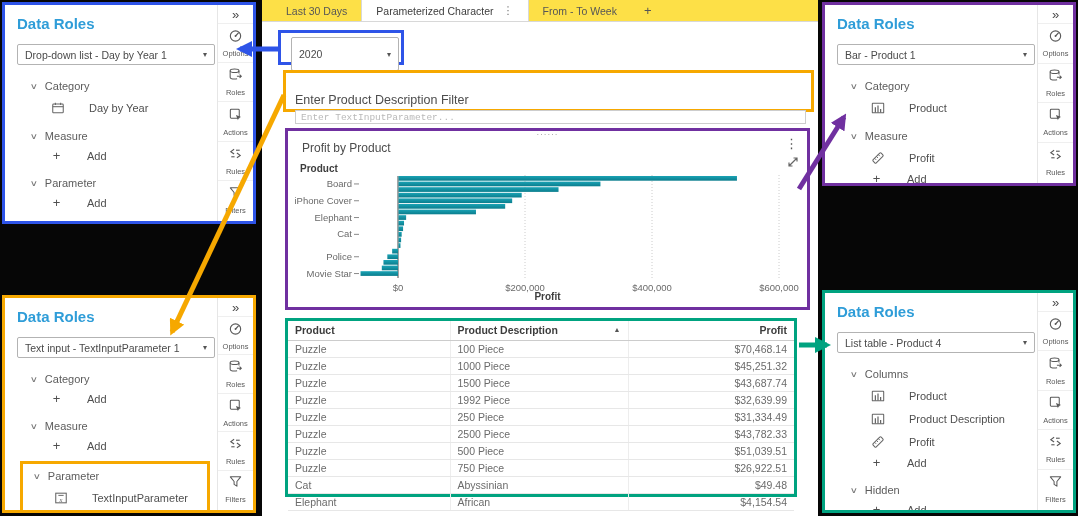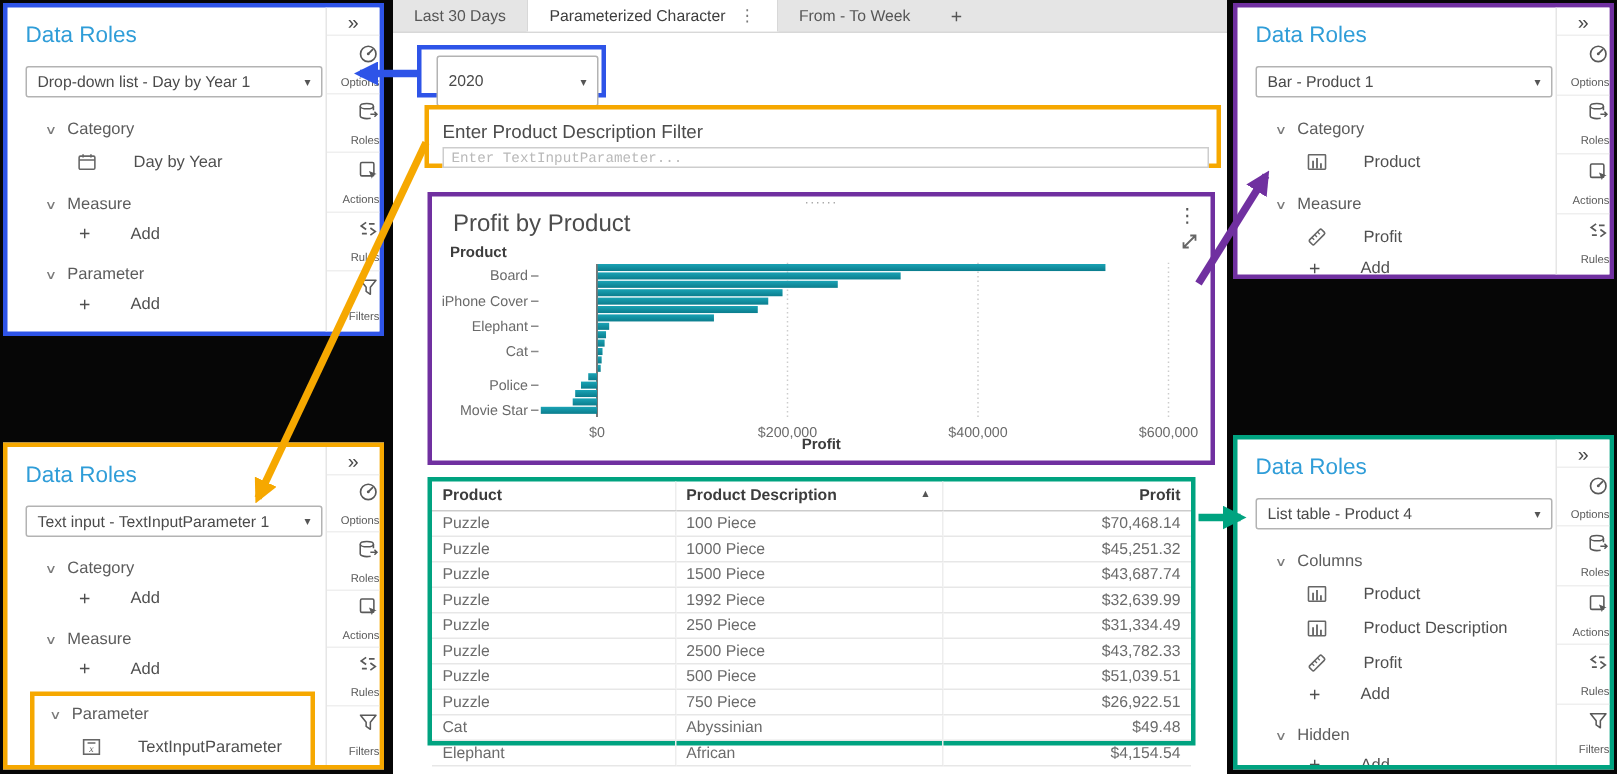--- a/index.html
+++ b/index.html
@@ -3,61 +3,61 @@
 <meta charset="utf-8">
 <style>
   *{margin:0;padding:0;box-sizing:border-box}
   html,body{width:1078px;height:516px}
   body{background:#060606;font-family:"Liberation Sans",sans-serif;position:relative;overflow:hidden;
        --blue:#2e54e8;--orange:#f6a800;--purple:#7030a0;--teal:#00a380;--titleblue:#2f9dd8;--bar:#0e8a9c}
 
   
   .panel{position:absolute;width:254px;background:#fff;border:3px solid #888;display:flex;overflow:hidden}
   .panel-body{flex:1;padding:10px 0 0 12px;position:relative}
-  .panel-title{font-size:15px;color:var(--titleblue);font-weight:400;margin-bottom:12px}
+  .panel-title{font-size:15px;color:var(--titleblue);font-weight:700;margin-bottom:12px}
   .selectbox{width:198px;height:21px;border:1px solid #b3b3b3;border-radius:2px;background:#fff;
              display:flex;align-items:center;justify-content:space-between;padding:0 7px;
              font-size:10.5px;color:#4a4a4a;white-space:nowrap;overflow:hidden}
   .caret{font-size:8px;color:#555;margin-left:4px}
   .sect{display:flex;align-items:center;gap:8px;margin:15px 0 0 14px;font-size:11px;color:#5c5c5c}
   .chev{font-size:8px;color:#7a7a7a;transform:scaleX(1.4)}
   .item{display:flex;align-items:center;gap:24px;margin:8px 0 0 33px;font-size:11px;color:#4f4f4f}
   .item .plus{font-size:13px;color:#4f4f4f;width:13px;text-align:center;line-height:10px}
   .ico{width:15px;height:15px;display:flex;align-items:center;justify-content:center}
   .ico svg{display:block}
   .highlight{border:3px solid var(--orange);margin:9px 0 0 3px;padding:0 6px 9px 0;width:190px}
   .highlight .sect{margin-top:6px;margin-left:11px}
   .highlight .item{margin-left:30px}
 
   .rail{width:36px;border-left:1px solid #e6e6e6;background:#fff;display:flex;flex-direction:column;align-items:center;padding:3px 0 2px}
   .rail-collapse{font-size:13px;color:#4a4a4a;line-height:14px;margin-bottom:1px}
-  .rail-item{flex:1;display:flex;flex-direction:column;align-items:flex-end;justify-content:center;width:100%;border-top:1px solid #efefef}
+  .rail-item{flex:1;display:flex;flex-direction:column;align-items:center;justify-content:center;width:100%;border-top:1px solid #efefef}
   .rail-label{font-size:7.5px;color:#5a5a5a;margin-top:2px}
 
   
   #canvas{position:absolute;left:262px;top:0;width:556px;height:516px;background:#fff}
-  .tabbar{position:absolute;left:0;top:0;width:100%;height:22px;background:#e5e5e5;border-bottom:1px solid #d8d8d8;
-          display:flex;align-items:stretch;padding-left:0}
+  .tabbar{position:absolute;left:0;top:0;width:100%;height:22px;background:#fde047;border-bottom:1px solid #d8d8d8;
+          display:flex;align-items:stretch;padding-left:10px}
   .tab{display:flex;align-items:center;gap:9px;padding:0 14px;font-size:10.5px;color:#565656;white-space:nowrap}
   .tab.active{background:#fff;border-left:1px solid #d8d8d8;border-right:1px solid #d8d8d8;color:#3d3d3d}
   .kebab{color:#7a7a7a;font-size:11px}
   .plus-tab{display:flex;align-items:center;padding:0 13px;font-size:13px;color:#555}
 
   #year-box{position:absolute;left:16px;top:30px;width:126px;height:35px;border:3px solid var(--blue)}
   #year-select{position:absolute;left:10px;top:4px;width:108px;height:34px;border:1px solid #b3b3b3;border-radius:2px;
                background:#fff;display:flex;align-items:center;justify-content:space-between;padding:0 7px;font-size:10.5px;color:#4a4a4a}
 
-  #filter-box{position:absolute;left:21px;top:70px;width:531px;height:42px;border:3px solid var(--orange);background:#fff;padding:8px 9px 0}
+  #filter-box{position:absolute;left:21px;top:70px;width:531px;height:42px;border:3px solid var(--orange);background:#fff;padding:20px 9px 0}
   #filter-label{font-size:12.5px;color:#4c4c4c}
   #filter-input{display:block;margin-top:3px;width:511px;height:14px;border:1px solid #cdcdcd;font-size:9.5px;
                 padding:0 5px;color:#4a4a4a;font-family:Liberation Mono, monospace}
   #filter-input::placeholder{color:#b9b9b9}
 
   #chart-box{position:absolute;left:23px;top:128px;width:525px;height:182px;border:3px solid var(--purple);background:#fff}
-  #chart-title{position:absolute;left:14px;top:10px;font-size:16px;color:#4c4c4c}
+  #chart-title{position:absolute;left:14px;top:10px;font-size:12px;color:#4c4c4c}
   #drag-handle{position:absolute;left:0;right:0;top:0;text-align:center;font-size:8px;letter-spacing:1px;color:#9a9a9a;line-height:7px}
   #chart-menu{position:absolute;right:9px;top:5px;font-size:13px;color:#555}
   #chart-expand{position:absolute;right:8px;top:23px}
   #chart-ylabel{position:absolute;left:12px;top:32px;font-size:10px;font-weight:bold;color:#3d3d3d}
   #plot{position:absolute;left:2px;top:44px}
   #chart-xlabel{position:absolute;left:0;right:0;bottom:5px;text-align:center;font-size:10px;font-weight:bold;color:#3d3d3d}
 
   #table-box{position:absolute;left:23px;top:318px;width:512px;height:179px;border:3px solid var(--teal);background:#fff}
   #table-box table{width:100%;border-collapse:collapse;table-layout:fixed;font-size:10.5px}
   #table-box th{font-weight:bold;color:#3c3c3c;text-align:left;padding:3px 7px 4px;border-bottom:1px solid #cccccc}

